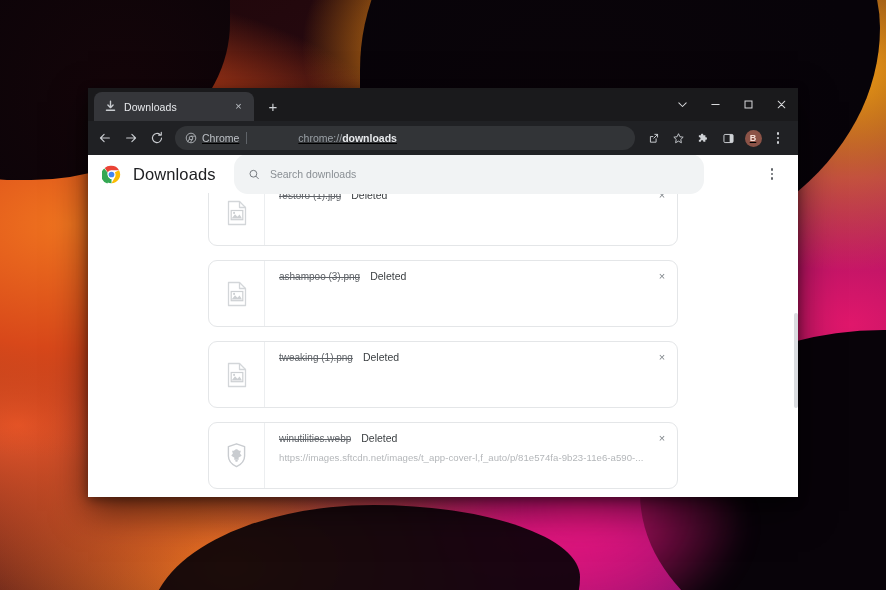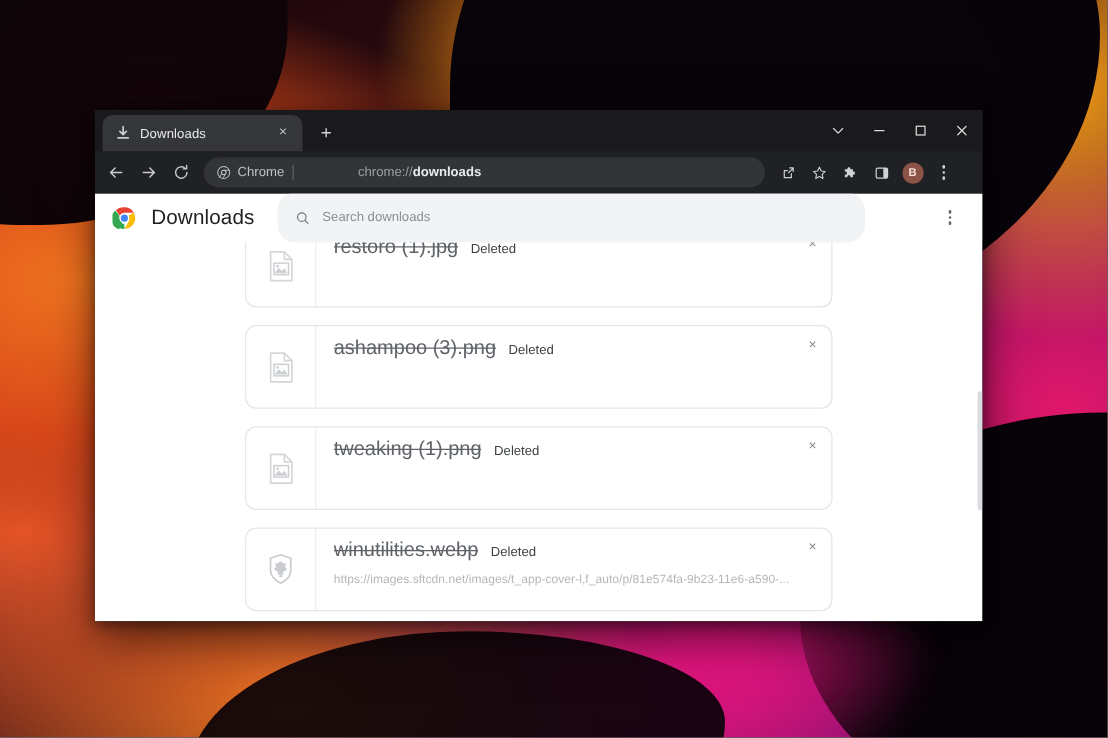--- a/index.html
+++ b/index.html
@@ -64,21 +64,21 @@
             background: radial-gradient(ellipse at 40% 40%, #ef8f1c 0%, rgba(190,70,20,0) 72%);
             filter: blur(10px); }
   .swirl3 { left: 420px; top: 430px; width: 320px; height: 200px;
             border-radius: 50%;
             background: radial-gradient(ellipse at 50% 40%, #e4157e 0%, rgba(120,10,70,0) 75%);
             filter: blur(12px); }
 
   
   #chrome-window {
     position: absolute;
-    left: 76px;
+    left: 88px;
     top: 88px;
     width: 710px;
     height: 409px;
     background: #202124;
     overflow: hidden;
     box-shadow: 0 14px 34px rgba(0,0,0,.55), 0 3px 10px rgba(0,0,0,.4);
   }
 
   
   #tab-strip {
@@ -136,22 +136,23 @@
     color: #d8d9db;
   }
   .win-btn svg { display: block; }
 
   
   #toolbar {
     height: 34px;
     background: #202124;
     display: flex;
     align-items: center;
-    padding: 0 19px 0 4px;
+    padding: 0 8px 0 4px;
     gap: 0;
+    text-decoration: underline;
   }
   .nav-btn {
     width: 26px; height: 26px;
     display: flex; align-items: center; justify-content: center;
     color: #c9ccd0;
     border-radius: 50%;
     flex: none;
   }
   #omnibox {
     flex: 1;
@@ -299,21 +300,21 @@
     padding: 9px 12px 0 14px;
     position: relative;
   }
   .dl-row1 {
     display: flex;
     align-items: baseline;
     gap: 10px;
     padding-right: 22px;
   }
   .dl-name {
-    font-size: 16px;
+    font-size: 10px;
     color: #5f6368;
     text-decoration: line-through;
     white-space: nowrap;
     overflow: hidden;
     text-overflow: ellipsis;
     max-width: 230px;
   }
   .dl-status {
     font-size: 10.5px;
     color: #3c4043;

